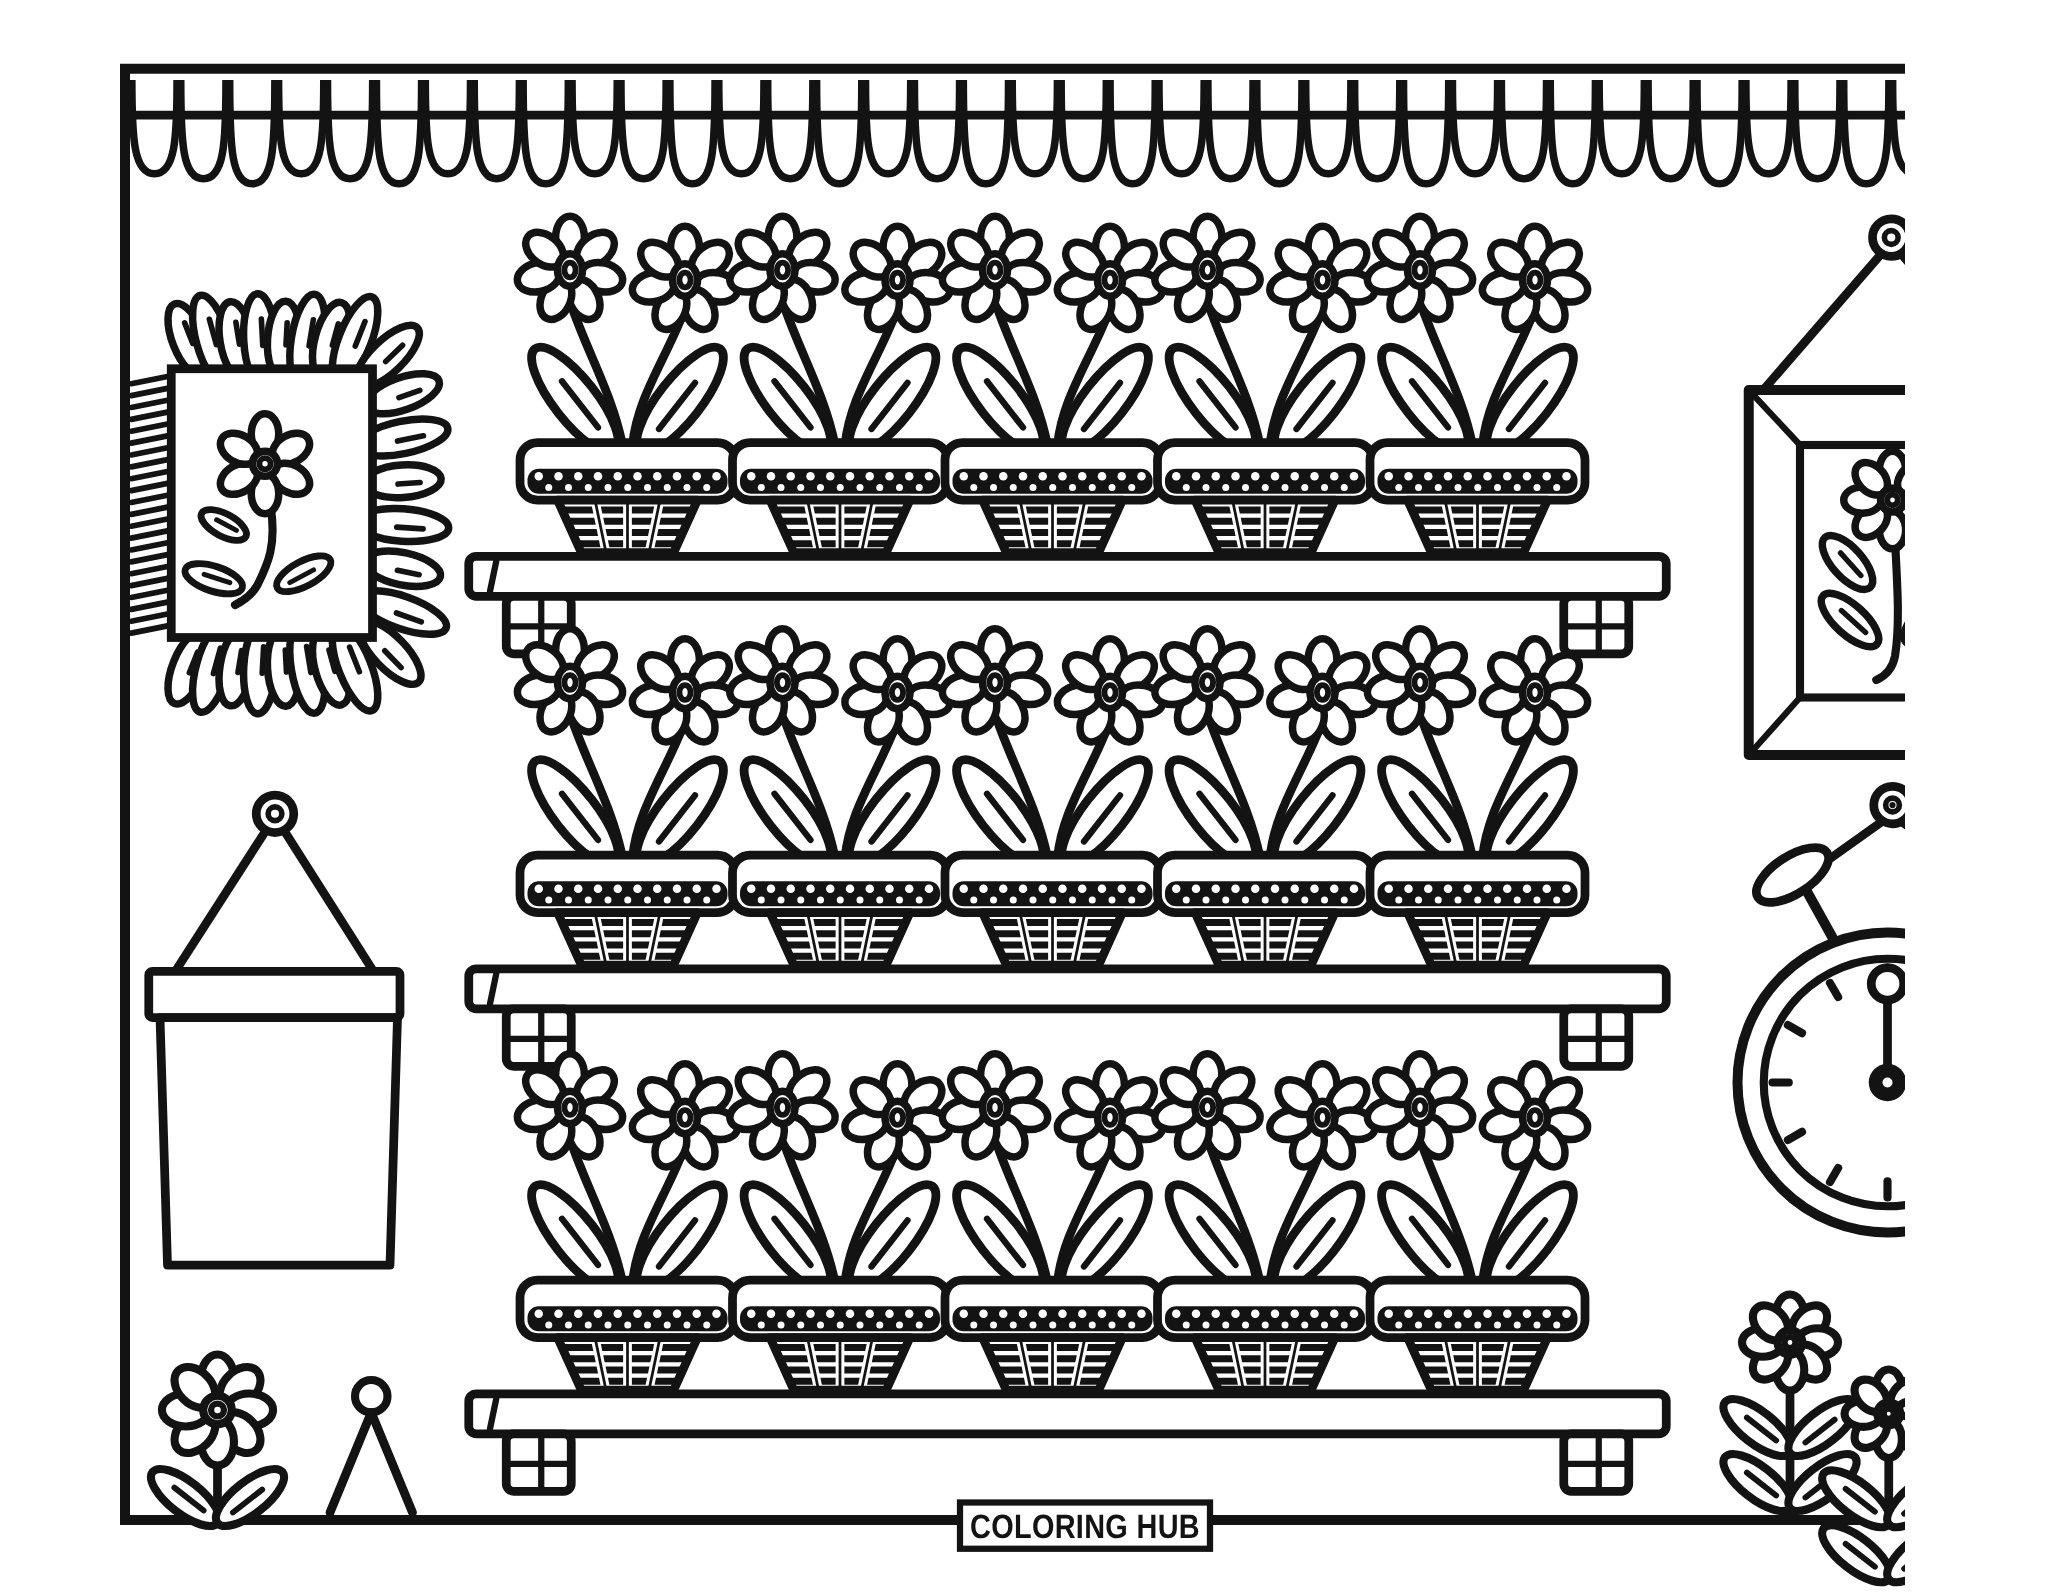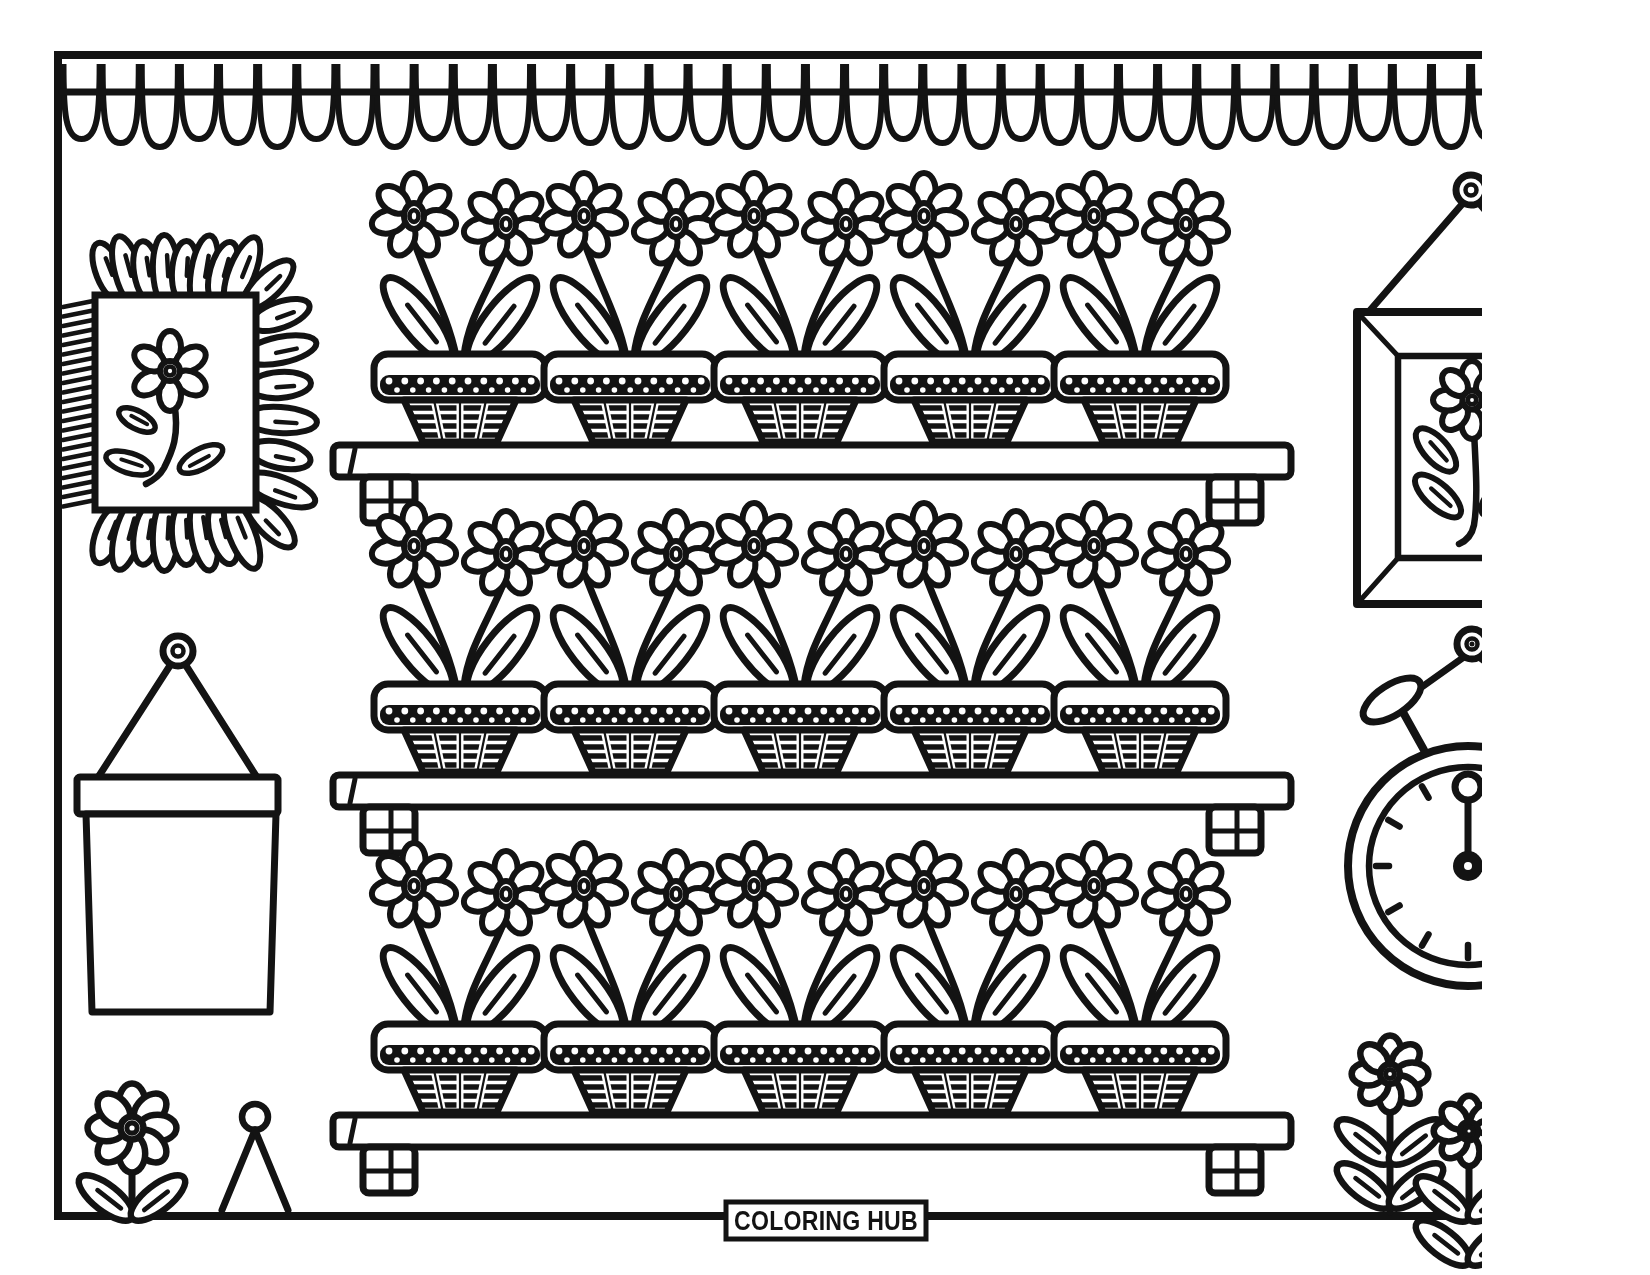--- a/index.html
+++ b/index.html
@@ -1,16 +1,16 @@
 <!DOCTYPE html>
 <html><head>
 <meta charset="utf-8">
 <style>
   html,body{margin:0;padding:0;background:#fff;}
-  .stage{position:relative;width:1482px;height:1275px;background:var(--paper,#fff);overflow:hidden;}
+  .stage{position:relative;width:1482px;height:1275px;background:var(--paper,#fff);overflow:hidden;margin-left:42px;}
   svg{display:block;}
   text.badge-text{
     font-family:"Liberation Sans", sans-serif;
     font-weight:700;
   }
 </style>
 </head>
 <body>
 
 <div class="stage" style="--paper: #ffffff;">

